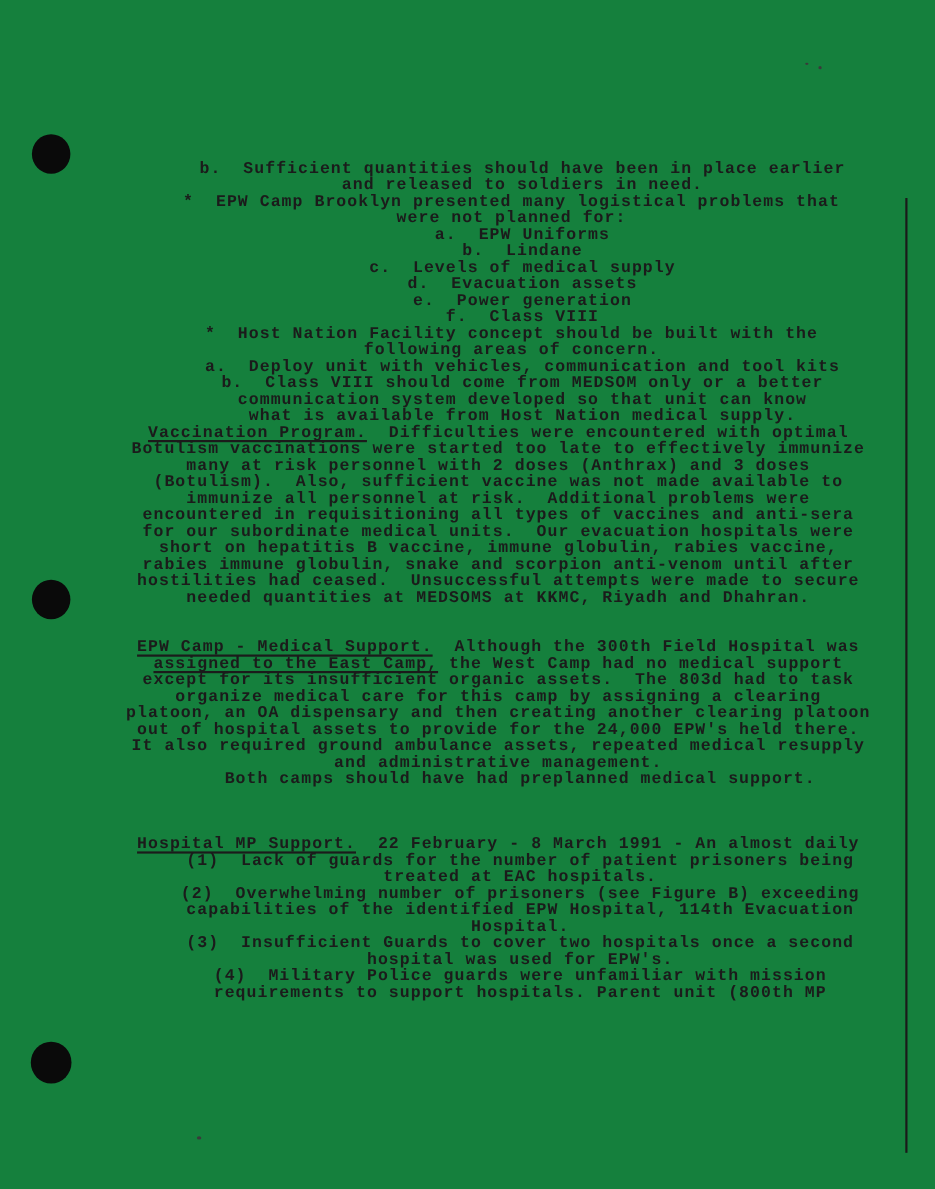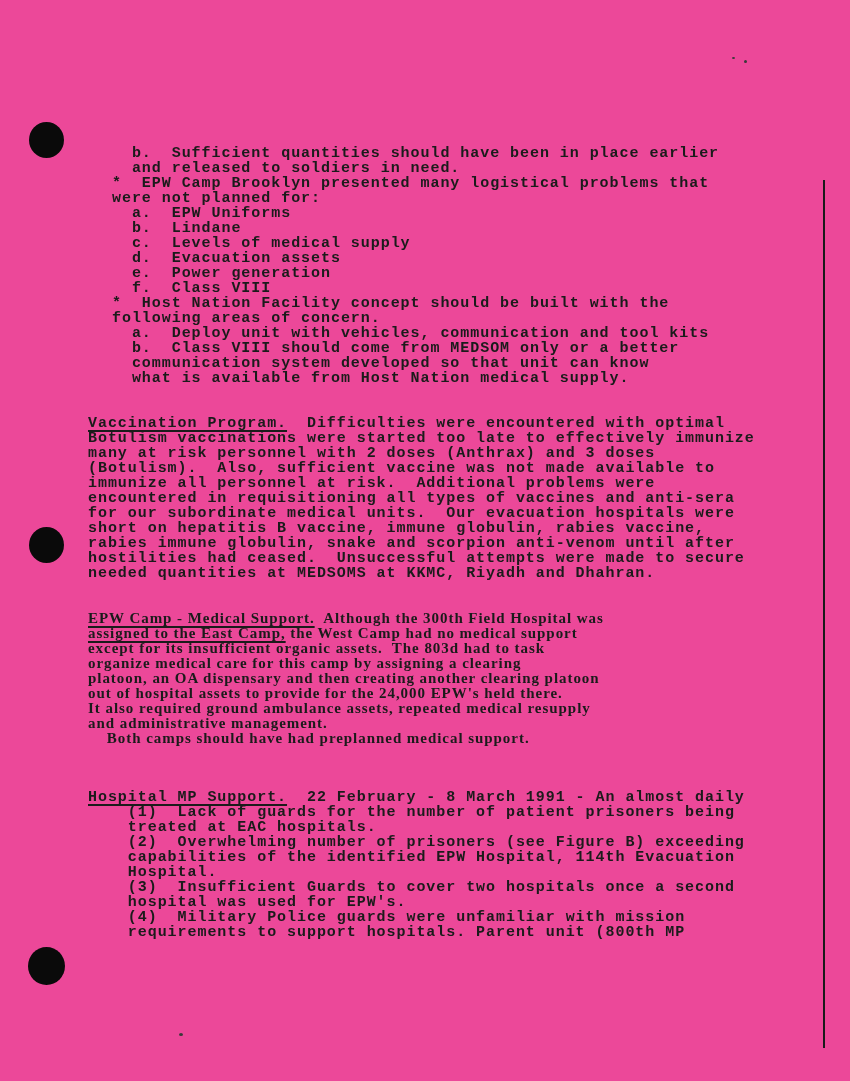--- a/index.html
+++ b/index.html
@@ -4,42 +4,43 @@
 <title>Scanned Typewritten Document</title>
 <style>
   * { margin: 0; padding: 0; box-sizing: border-box; }
   html, body { width: 850px; height: 1081px; }
   body { background: #e9e9e9; }
 
   .page {
     position: relative;
     width: 850px;
     height: 1081px;
-    background: #ec4899;
+    background: #15803d;
     overflow: hidden;
     font-family: "Liberation Mono", "DejaVu Sans Mono", monospace;
     font-weight: 700;
     font-size: 15px;
     line-height: 15px;
     letter-spacing: 0.95px;
     color: #1b1b1b;
+    text-align: center;
   }
 
   .content {
     position: absolute;
     left: 88px;
     top: 146px;
     width: 730px;
   }
 
   .t, .line { white-space: pre; }
 
   .para-continuation { margin-left: 24px; }
-  .para-vaccination  { margin-top: 30px; }
-  .para-epw          { margin-top: 30px; font-family: Liberation Serif, serif; }
+  .para-vaccination  { }
+  .para-epw          { margin-top: 30px; }
   .para-hospital     { margin-top: 44px; }
 
   .u {
     text-decoration: underline;
     text-decoration-thickness: 1.6px;
     text-underline-offset: 2.5px;
   }
 
   .hole {
     position: absolute;

